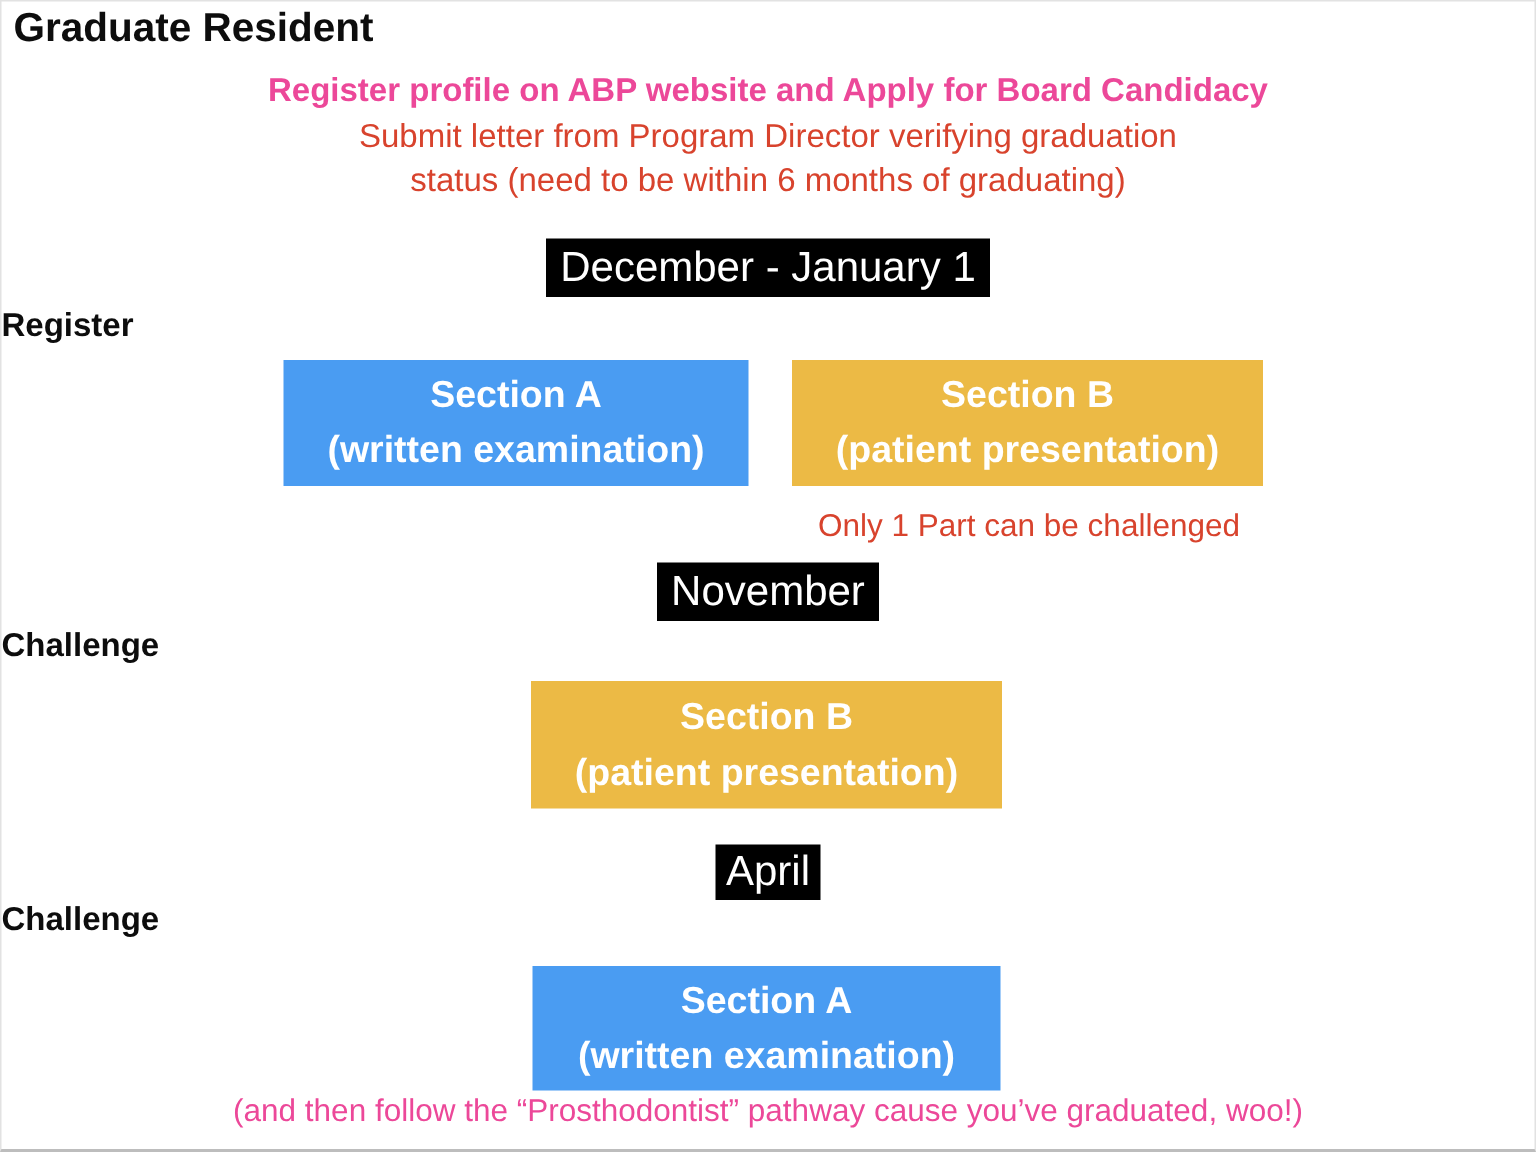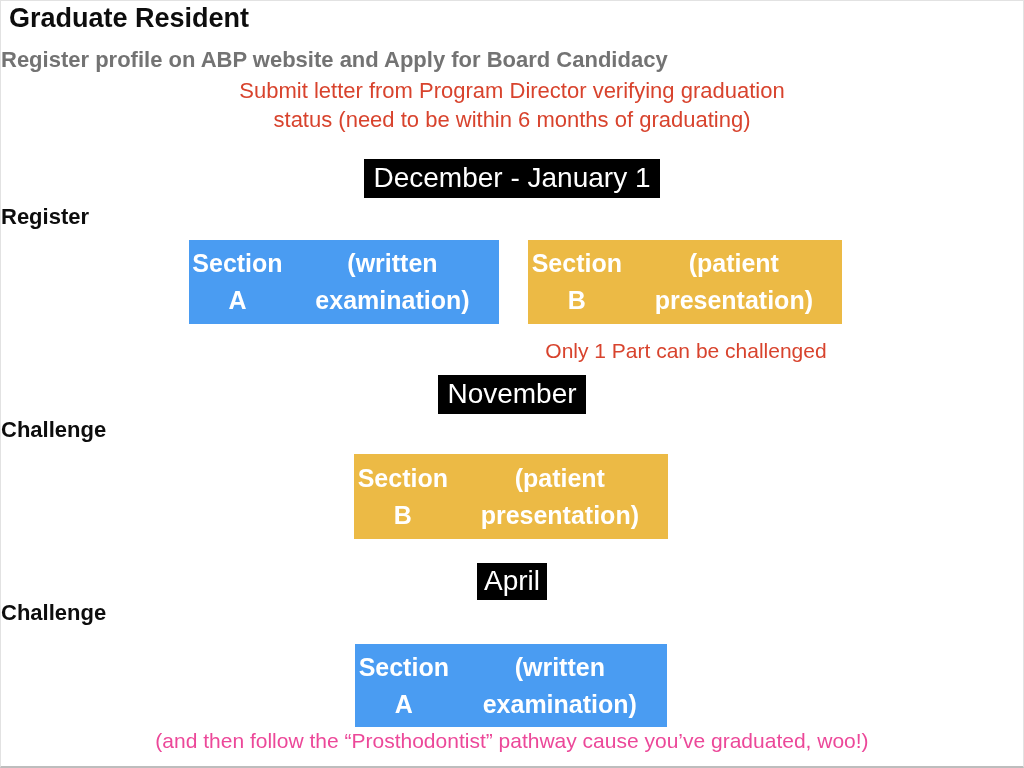--- a/index.html
+++ b/index.html
@@ -24,24 +24,24 @@
     font-weight: bold;
     color: #0d0d0d;
     text-decoration-thickness: 2px;
     text-underline-offset: 4px;
   }
 
   .subtitle {
     position: absolute;
     left: 0; right: 0;
     top: 46px;
-    text-align: left;
+    text-align: center;
     font-size: 22px;
     font-weight: bold;
-    color: #737373;
+    color: #ec4899;
   }
 
   .red { color: #d8432d; }
 
   .top-note {
     position: absolute;
     left: 0; right: 0;
     top: 75px;
     text-align: center;
     font-size: 22px;
@@ -66,21 +66,21 @@
     position: absolute;
     left: 0; right: 0;
     font-size: 22px;
     font-weight: bold;
     color: #0d0d0d;
   }
 
   .box {
     position: absolute;
     display: flex;
-    flex-direction: row;
+    flex-direction: column;
     justify-content: center;
     align-items: center;
     color: #ffffff;
     font-weight: bold;
     font-size: 25px;
     line-height: 37px;
     text-align: center;
   }
   .box.blue   { background: #4a9cf2; }
   .box.yellow { background: #ecba45; }

